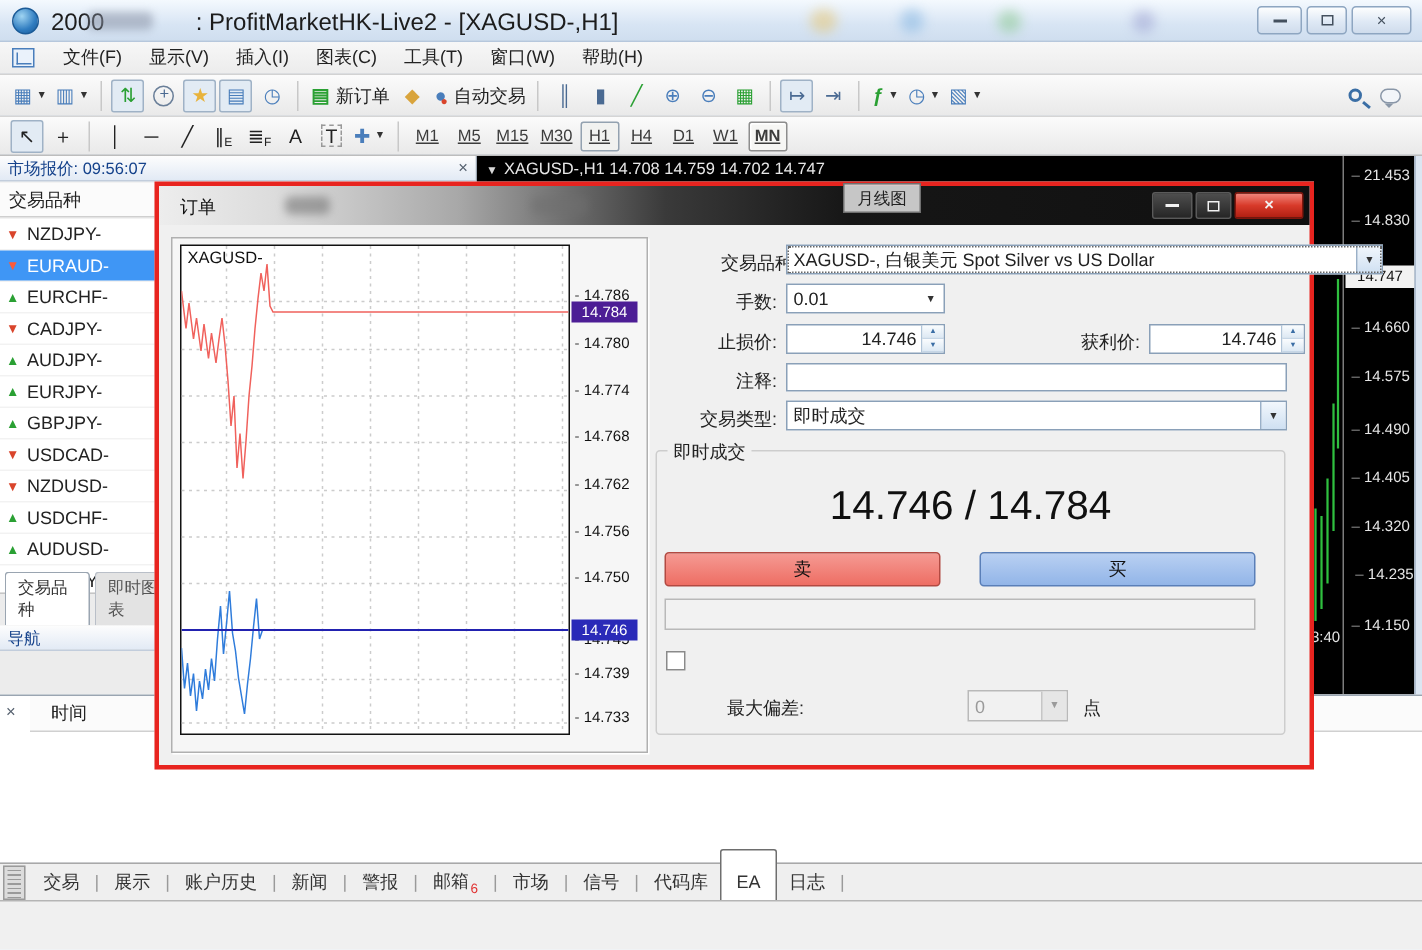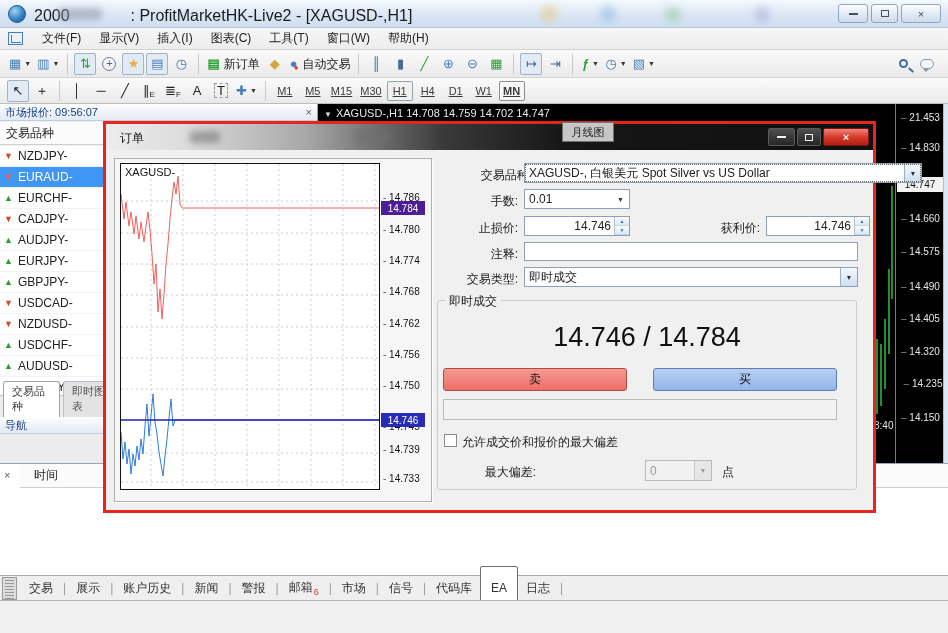--- a/index.html
+++ b/index.html
@@ -561,21 +561,20 @@
       <span class="drop">▼</span>
     </div>
 
     <div class="abs" id="grp"></div>
     <span class="abs" id="grp-title">即时成交</span>
     <div class="abs" id="quote">14.746 / 14.784</div>
     <div class="abs bigbtn" id="sell-btn" style="left:337px;top:244px;width:184px;">卖</div>
     <div class="abs bigbtn" id="buy-btn" style="left:547px;top:244px;width:184px;">买</div>
     <div class="abs" id="exec-empty" style="left:337px;top:275px;width:394px;height:21px;"></div>
     <span class="abs" id="dev-check" style="left:338px;top:310px;"></span>
-    <span class="abs" style="left:356px;top:310px;">允许成交价和报价的最大偏差</span>
     <span class="abs fld-lbl" style="left:330px;top:340px;width:100px;">最大偏差:</span>
     <div class="abs combo disabled-combo" style="left:539px;top:336px;width:67px;height:21px;">
       <span class="val">0</span>
       <span class="drop">▼</span>
     </div>
     <span class="abs" style="left:616px;top:340px;">点</span>
   </div>
 
   <div class="abs" id="tooltip">月线图</div>
 </div>

